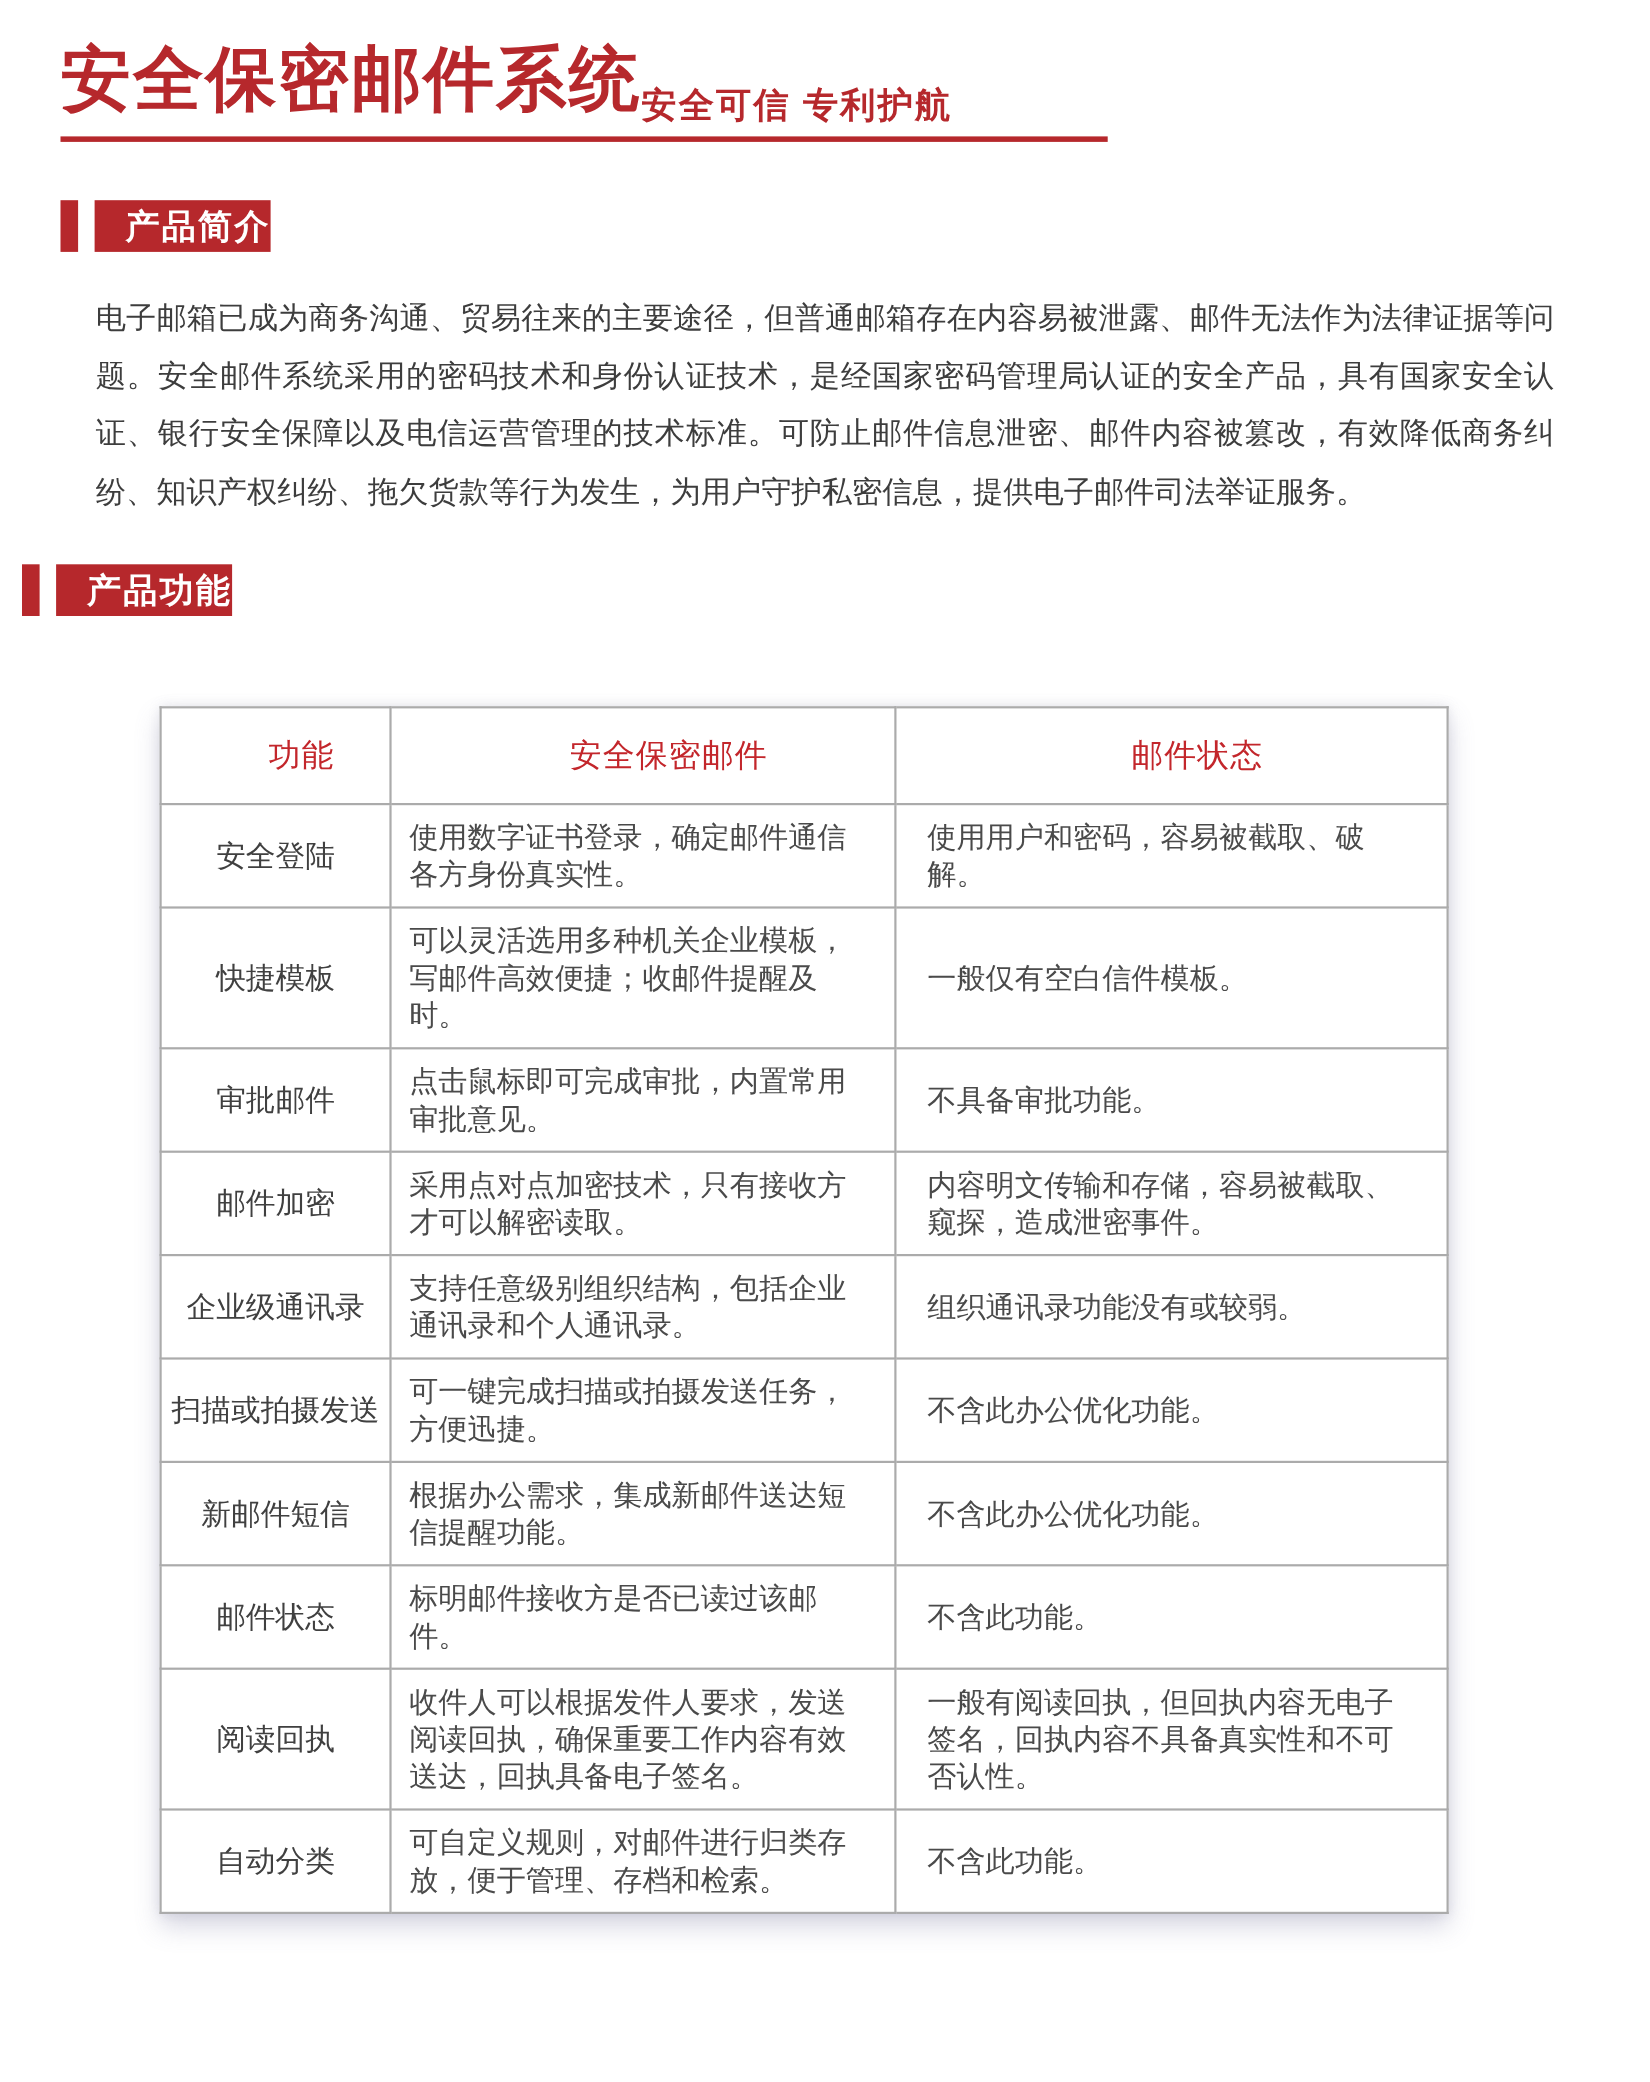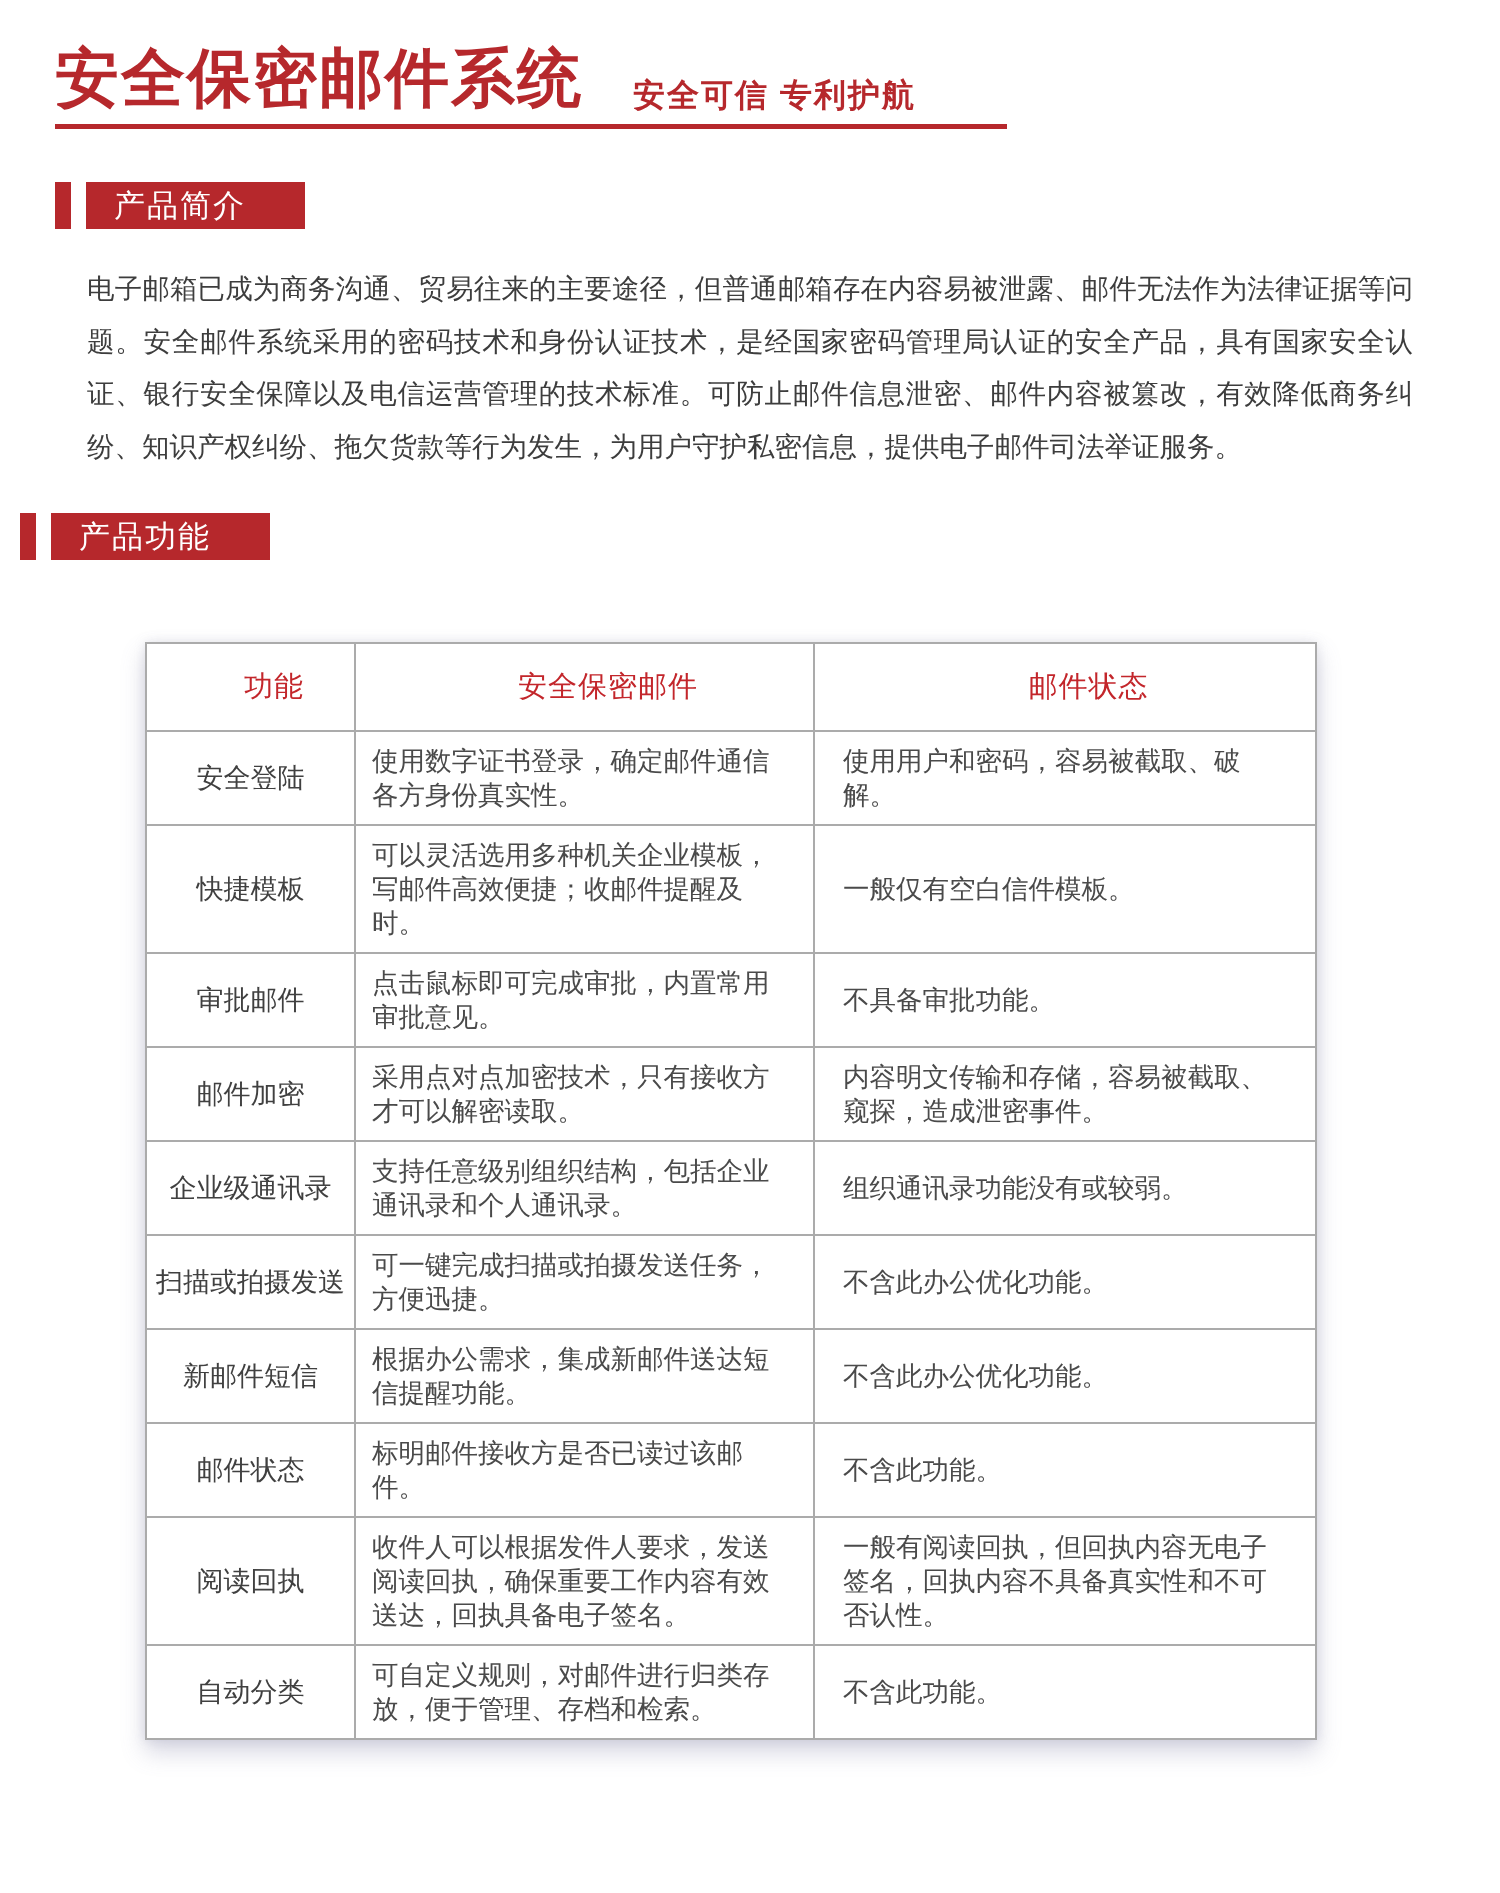--- a/index.html
+++ b/index.html
@@ -12,21 +12,21 @@
   *{box-sizing:border-box;}
   html,body{margin:0;padding:0;}
   body{
     width:1500px;min-height:1893px;background:#ffffff;
     font-family:"Liberation Sans","DejaVu Sans",sans-serif;
     color:var(--body-text);
   }
   
   .title-row{
     padding:26px 0 0 55px;
-    display:flex;align-items:flex-end;gap:50px;
+    display:flex;align-items:center;
   }
   .page-title{
     margin:0;font-size:64px;font-weight:800;letter-spacing:2px;
     color:var(--accent-red);line-height:1.25;
   }
   .page-subtitle{
     font-size:32px;font-weight:800;letter-spacing:2px;
     color:var(--accent-red);
     margin-top:48px;
   }
@@ -35,22 +35,22 @@
     background:var(--accent-red);
   }
   
   .section-banner{
     display:flex;margin-left:55px;height:47px;
   }
   .banner-accent{
     width:16px;background:var(--accent-red);margin-right:15px;
   }
   .banner-label{
-    background:var(--accent-red);width:219px;
-    color:#ffffff;font-size:31px;font-weight:400;letter-spacing:2px;
+    background:var(--accent-red);width:160px;
+    color:#ffffff;font-size:31px;font-weight:700;letter-spacing:2px;
     display:flex;align-items:center;padding-left:28px;text-align:center;
   }
   .intro-banner{margin-top:53px;}
   .features-banner{margin-top:40px;margin-left:20px;}
   
   .intro-body{
     margin:34px 64px 0 87px;width:1326px;
     font-size:27.5px;line-height:52.5px;
     text-align:justify;color:var(--body-text);
   }

